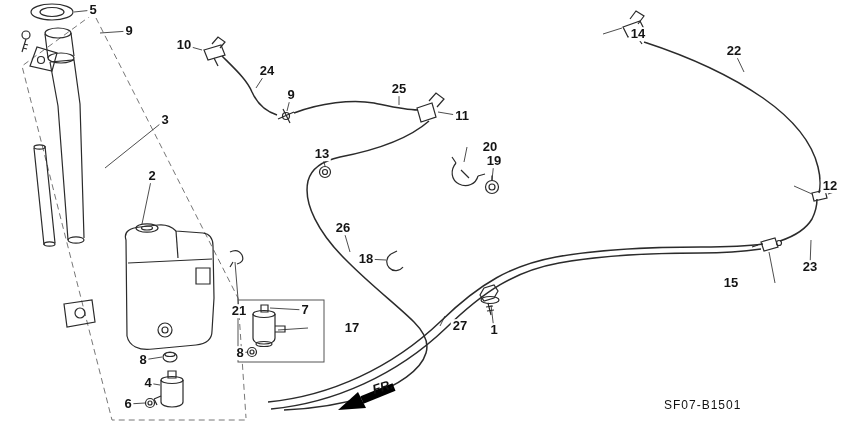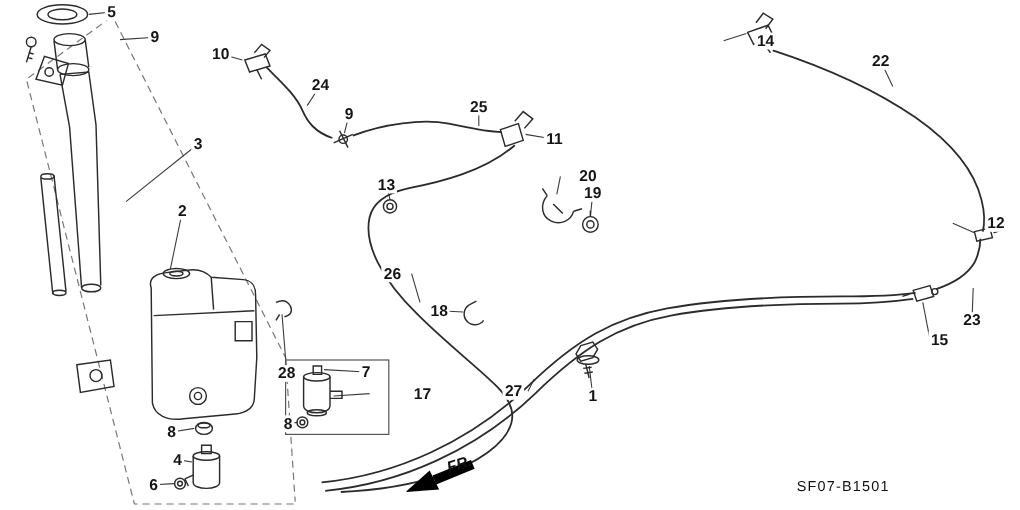--- a/index.html
+++ b/index.html
@@ -237,28 +237,28 @@
       <span class="callout" style="left: 128px; top: 404px;">6</span>
       <span class="callout" style="left: 305px; top: 310px;">7</span>
       <span class="callout" style="left: 143px; top: 360px;">8</span>
       <span class="callout" style="left: 240px; top: 353px;">8</span>
       <span class="callout" style="left: 129px; top: 31px;">9</span>
       <span class="callout" style="left: 184px; top: 45px;">10</span>
       <span class="callout" style="left: 462px; top: 116px;">11</span>
       <span class="callout" style="left: 794px; top: 186px; margin-left: 36px;">12</span>
       <span class="callout" style="left: 322px; top: 154px;">13</span>
       <span class="callout" style="left: 638px; top: 34px;">14</span>
-      <span class="callout" style="left: 783px; top: 283px;">15</span>
+      <span class="callout" style="left: 731px; top: 283px;">15</span>
       <span class="callout" style="left: 291px; top: 95px;">9</span>
       <span class="callout" style="left: 308px; top: 328px; margin-left: 44px;">17</span>
       <span class="callout" style="left: 494px; top: 161px;">19</span>
       <span class="callout" style="left: 366px; top: 259px;">18</span>
       <span class="callout" style="left: 490px; top: 147px;">20</span>
-      <span class="callout" style="left: 239px; top: 311px;">28</span>
+      <span class="callout" style="left: 239px; top: 311px;">21</span>
       <span class="callout" style="left: 734px; top: 51px; text-align: right;">22</span>
       <span class="callout" style="left: 810px; top: 267px;">23</span>
       <span class="callout" style="left: 267px; top: 71px;">24</span>
       <span class="callout" style="left: 399px; top: 89px;">25</span>
-      <span class="callout" style="left: 327px; top: 228px;">26</span>
-      <span class="callout" style="left: 428px; top: 326px;">27</span>
+      <span class="callout" style="left: 343px; top: 228px;">26</span>
+      <span class="callout" style="left: 460px; top: 326px;">27</span>
     </div>
 
 </div>
 
 </body></html>

